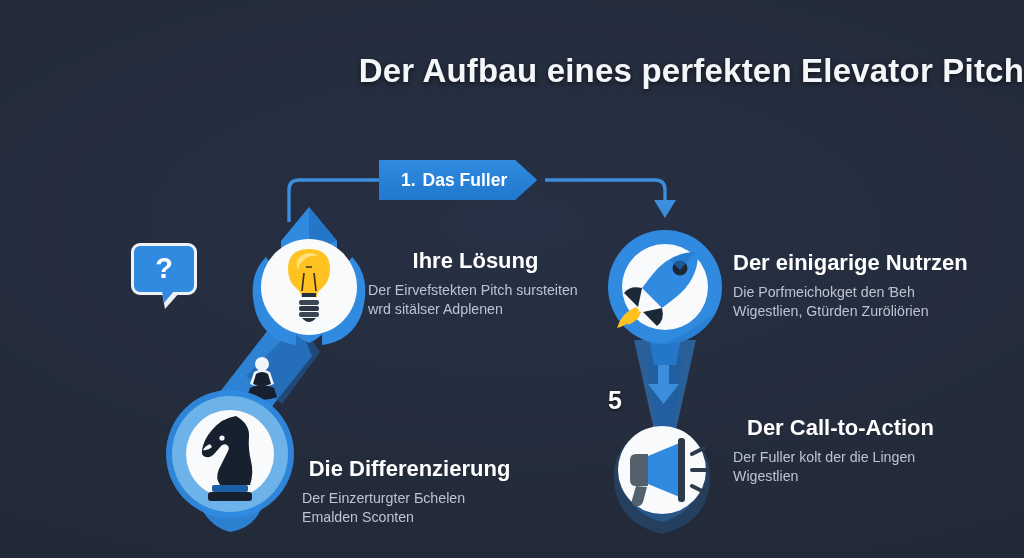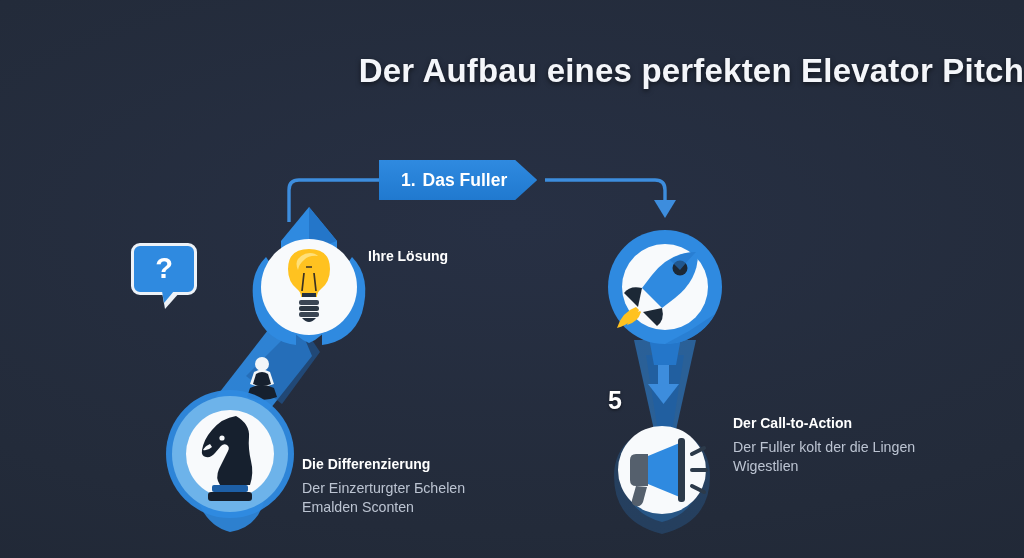--- a/index.html
+++ b/index.html
@@ -77,25 +77,26 @@
     font-size: 25px;
     font-weight: bold;
     color: #ffffff;
     text-shadow: 0 1px 3px rgba(0,0,0,.6);
     z-index: 6;
   }
 
   
   .txtblock { position: absolute; }
   .txtblock .head {
-    font-size: 14px;
+    font-size: 22px;
     font-weight: bold;
     color: #ffffff;
     margin-bottom: 7px;
     white-space: nowrap;
+    text-align: center;
   }
   .txtblock .body {
     font-size: 14.2px;
     line-height: 1.36;
     color: #bcc4d2;
     max-width: 215px;
   }
 
   
   #qbubble {
@@ -197,20 +198,21 @@
         <rect x="63" y="101" width="20" height="5" rx="2" fill="#2c3743"></rect>
         <rect x="63" y="107" width="20" height="5" rx="2" fill="#3b4654"></rect>
         <path d="M66 113 q7 8 14 0 Z" fill="#24303f"></path>
         <path d="M68 68 l-2 18 M78 68 l2 18 M70 62 h6" stroke="#3b3222" stroke-width="1.7" fill="none"></path>
       </g>
     </svg>
   </div>
 
   <div class="txtblock" style="left:368px; top:248px;">
     <div class="head">Ihre Lösung</div>
+    <div class="body">Der Eirvefstekten Pitch sursteiten wrd sitälser Adplenen</div>
   </div>
 
   <div class="node" style="left:592px; top:215px; width:146px; height:150px;">
     <svg width="146" height="150" viewBox="0 0 146 150">
 
       <path d="M55 112 L91 112 L84 150 L62 150 Z" fill="#2476c9"></path>
       <circle cx="73" cy="72" r="57" fill="#2f8ae0"></circle>
       <path d="M73 129 a57 57 0 0 0 50 -30 L97 116 Z" fill="#2476c9" opacity="0.55"></path>
       <circle cx="73" cy="72" r="43" fill="#f8fafc"></circle>
 
@@ -219,20 +221,24 @@
         <circle cx="88" cy="53" r="7.5" fill="#1c2836"></circle>
         <path d="M50 73 q-12 -3 -18 5 l14 14 Z" fill="#1c2836"></path>
         <path d="M70 93 q3 12 -5 18 l-14 -14 Z" fill="#1c2836"></path>
         <path d="M48 96 q-10 3 -13 14 q11 -3 14 -13 Z" fill="#ffc220"></path>
         <path d="M44 92 q-14 5 -19 21 q17 -5 22 -18 Z" fill="#ffc220"></path>
         <path d="M104 37 q-14 0 -26 8 l10 10 q9 -11 16 -18 Z" fill="#2476c9" opacity="0.6"></path>
       </g>
     </svg>
   </div>
 
+  <div class="txtblock" style="left:733px; top:250px;">
+    <div class="head">Der einigarige Nutrzen</div>
+    <div class="body">Die Porfmeichokget den Ɓeh Wigestlien, Gtürden Zuröliörien</div>
+  </div>
 
   <div class="node" style="left:150px; top:378px; width:160px; height:160px;">
     <svg width="160" height="160" viewBox="0 0 160 160">
       <path d="M46 118 q10 30 34 36 q26 -4 34 -30 L80 108 Z" fill="#2f8ae0" opacity=".9"></path>
       <circle cx="80" cy="76" r="64" fill="#2f8ae0" opacity=".95"></circle>
       <circle cx="80" cy="76" r="58" fill="#6db3ea"></circle>
       <circle cx="80" cy="76" r="44" fill="#f8fafc"></circle>
 
       <g>
         <path d="M86 38 q-14 2 -24 14 q-8 9 -10 20 q-1 6 4 7 q5 1 9 -4 l6 -7 q3 -3 6 -1 q3 2 1 6 l-9 18 q-4 9 1 16 h30 q4 -12 1 -24 q-3 -13 -2 -24 q1 -13 -13 -21 Z" fill="#16202e"></path>

